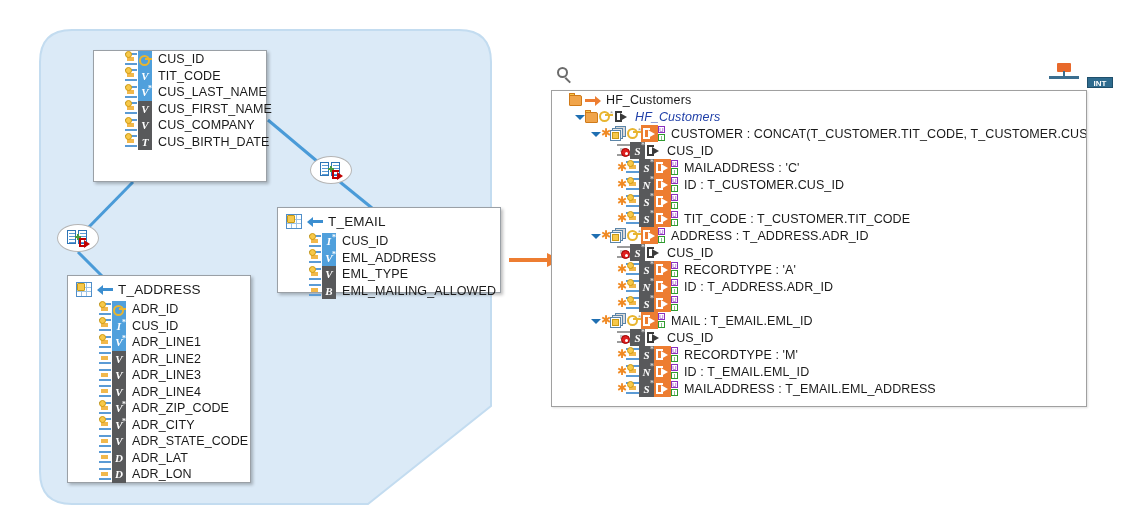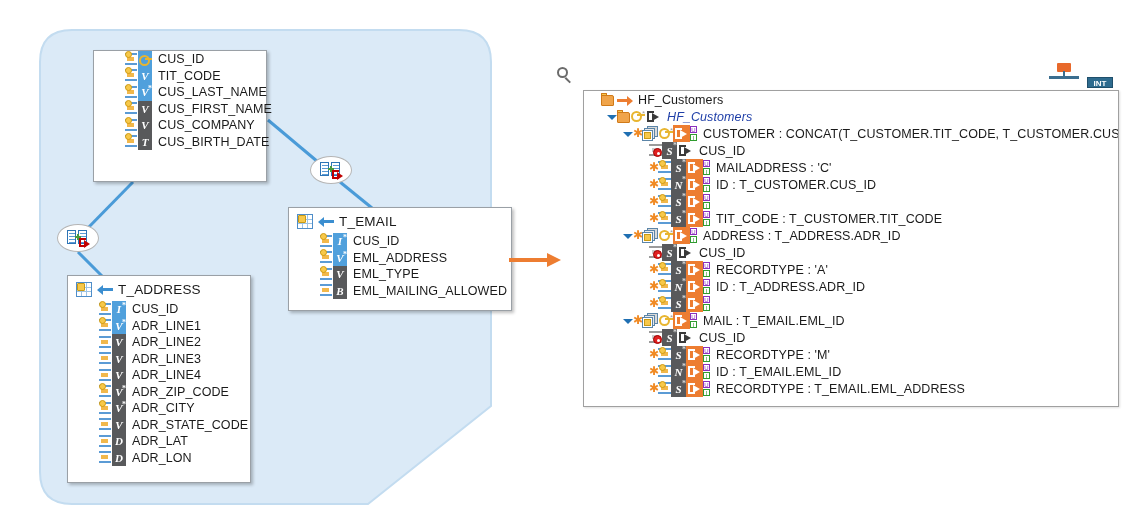--- a/index.html
+++ b/index.html
@@ -101,21 +101,21 @@
       background:#6b6b6b; transform:rotate(45deg); transform-origin:0 0; }
   .int-icon { position:absolute; right:8px; top:1px; width:30px; height:26px; }
   .int-icon .top { position:absolute; left:8px; top:0; width:14px; height:9px; background:#e8692b; border-radius:1px; }
   .int-icon .stem { position:absolute; left:14px; top:8px; width:2px; height:7px; background:#3b6e8f; }
   .int-icon .bar { position:absolute; left:0; top:13px; width:30px; height:3px; background:#3b6e8f; }
   .int-icon .lbl { position:absolute; left:2px; top:14px; width:26px; height:11px; background:#2e6b8e;
       color:#ffffff; font-size:8px; font-weight:bold; text-align:center; line-height:11px;
       border:1px solid #1f4f6b; letter-spacing:0;margin-left:36px; }
 
   .tree-box { position:absolute; left:0; top:28px; width:536px; height:317px;
-      background:#ffffff; border:1px solid #a0a0a0; box-shadow:1px 1px 2px rgba(0,0,0,0.12); overflow:hidden;margin-left:32px; }
+      background:#ffffff; border:1px solid #a0a0a0; box-shadow:1px 1px 2px rgba(0,0,0,0.12); overflow:hidden; }
   .tree-row { display:flex; align-items:center; height:17px; white-space:nowrap; }
   .tree-label { font-size:12.5px; color:#1a1a1a; margin-left:5px; letter-spacing:.1px; }
   .tree-label.italic-blue { font-style:italic; color:#1f3fa8; }
 
   .twisty { width:11px; height:17px; position:relative; flex:0 0 auto; }
   .twisty.open::after { content:""; position:absolute; left:1px; top:7px; width:0; height:0;
       border-left:5px solid transparent; border-right:5px solid transparent; border-top:5px solid #1f6fb2; }
 
   .star-mark { width:9px; height:17px; flex:0 0 auto; position:relative; color:#f08a24;
       font-size:12px; line-height:17px; text-align:center; }
@@ -258,21 +258,21 @@
             <i></i>
             <i></i>
             <span class="bulb"></span>
           </span>
           <span class="badge gray">T</span>
           <span class="col-name">CUS_BIRTH_DATE</span>
         </div>
       </div>
   </div>
 
-  <div class="table-box" style="left:288px; top:207px; width:224px; height:104px;">
+  <div class="table-box" style="left:277px; top:207px; width:224px; height:86px;">
     <div class="tbl-header">
       <span class="tbl-icon">
           <span class="g"></span>
           <span class="b"></span>
         </span>
       <span class="arrow-left"></span>
       <span class="tbl-title">T_EMAIL</span>
     </div>
     <div class="tbl-rows">
         <div class="tbl-row">
@@ -320,20 +320,32 @@
   <div class="table-box" style="left:67px; top:275px; width:184px; height:208px;">
     <div class="tbl-header">
       <span class="tbl-icon">
           <span class="g"></span>
           <span class="b"></span>
         </span>
       <span class="arrow-left"></span>
       <span class="tbl-title">T_ADDRESS</span>
     </div>
     <div class="tbl-rows">
+        <div class="tbl-row">
+          <span class="colglyph k">
+            <i></i>
+            <i></i>
+            <i></i>
+            <span class="bulb"></span>
+          </span>
+          <span class="badge key">
+            <span class="keyglyph"></span>
+          </span>
+          <span class="col-name">ADR_ID</span>
+        </div>
         <div class="tbl-row">
           <span class="colglyph k">
             <i></i>
             <i></i>
             <i></i>
             <span class="bulb"></span>
           </span>
           <span class="badge blue">I<span class="star">*</span></span>
           <span class="col-name">CUS_ID</span>
         </div>
@@ -789,17 +801,17 @@
           </span>
           <span class="stype">S<span class="st">*</span></span>
           <span class="outico orange">
             <span class="sq"></span>
             <span class="ar"></span>
           </span>
           <span class="uico">
             <span class="u">U</span>
             <span class="i">I</span>
           </span>
-          <span class="tree-label">RECORDTYPE : T_EMAIL.EML_ADDRESS</span>
+          <span class="tree-label">MAILADDRESS : T_EMAIL.EML_ADDRESS</span>
         </div>
       </div>
   </div>
 </div>
 
 </body></html>

